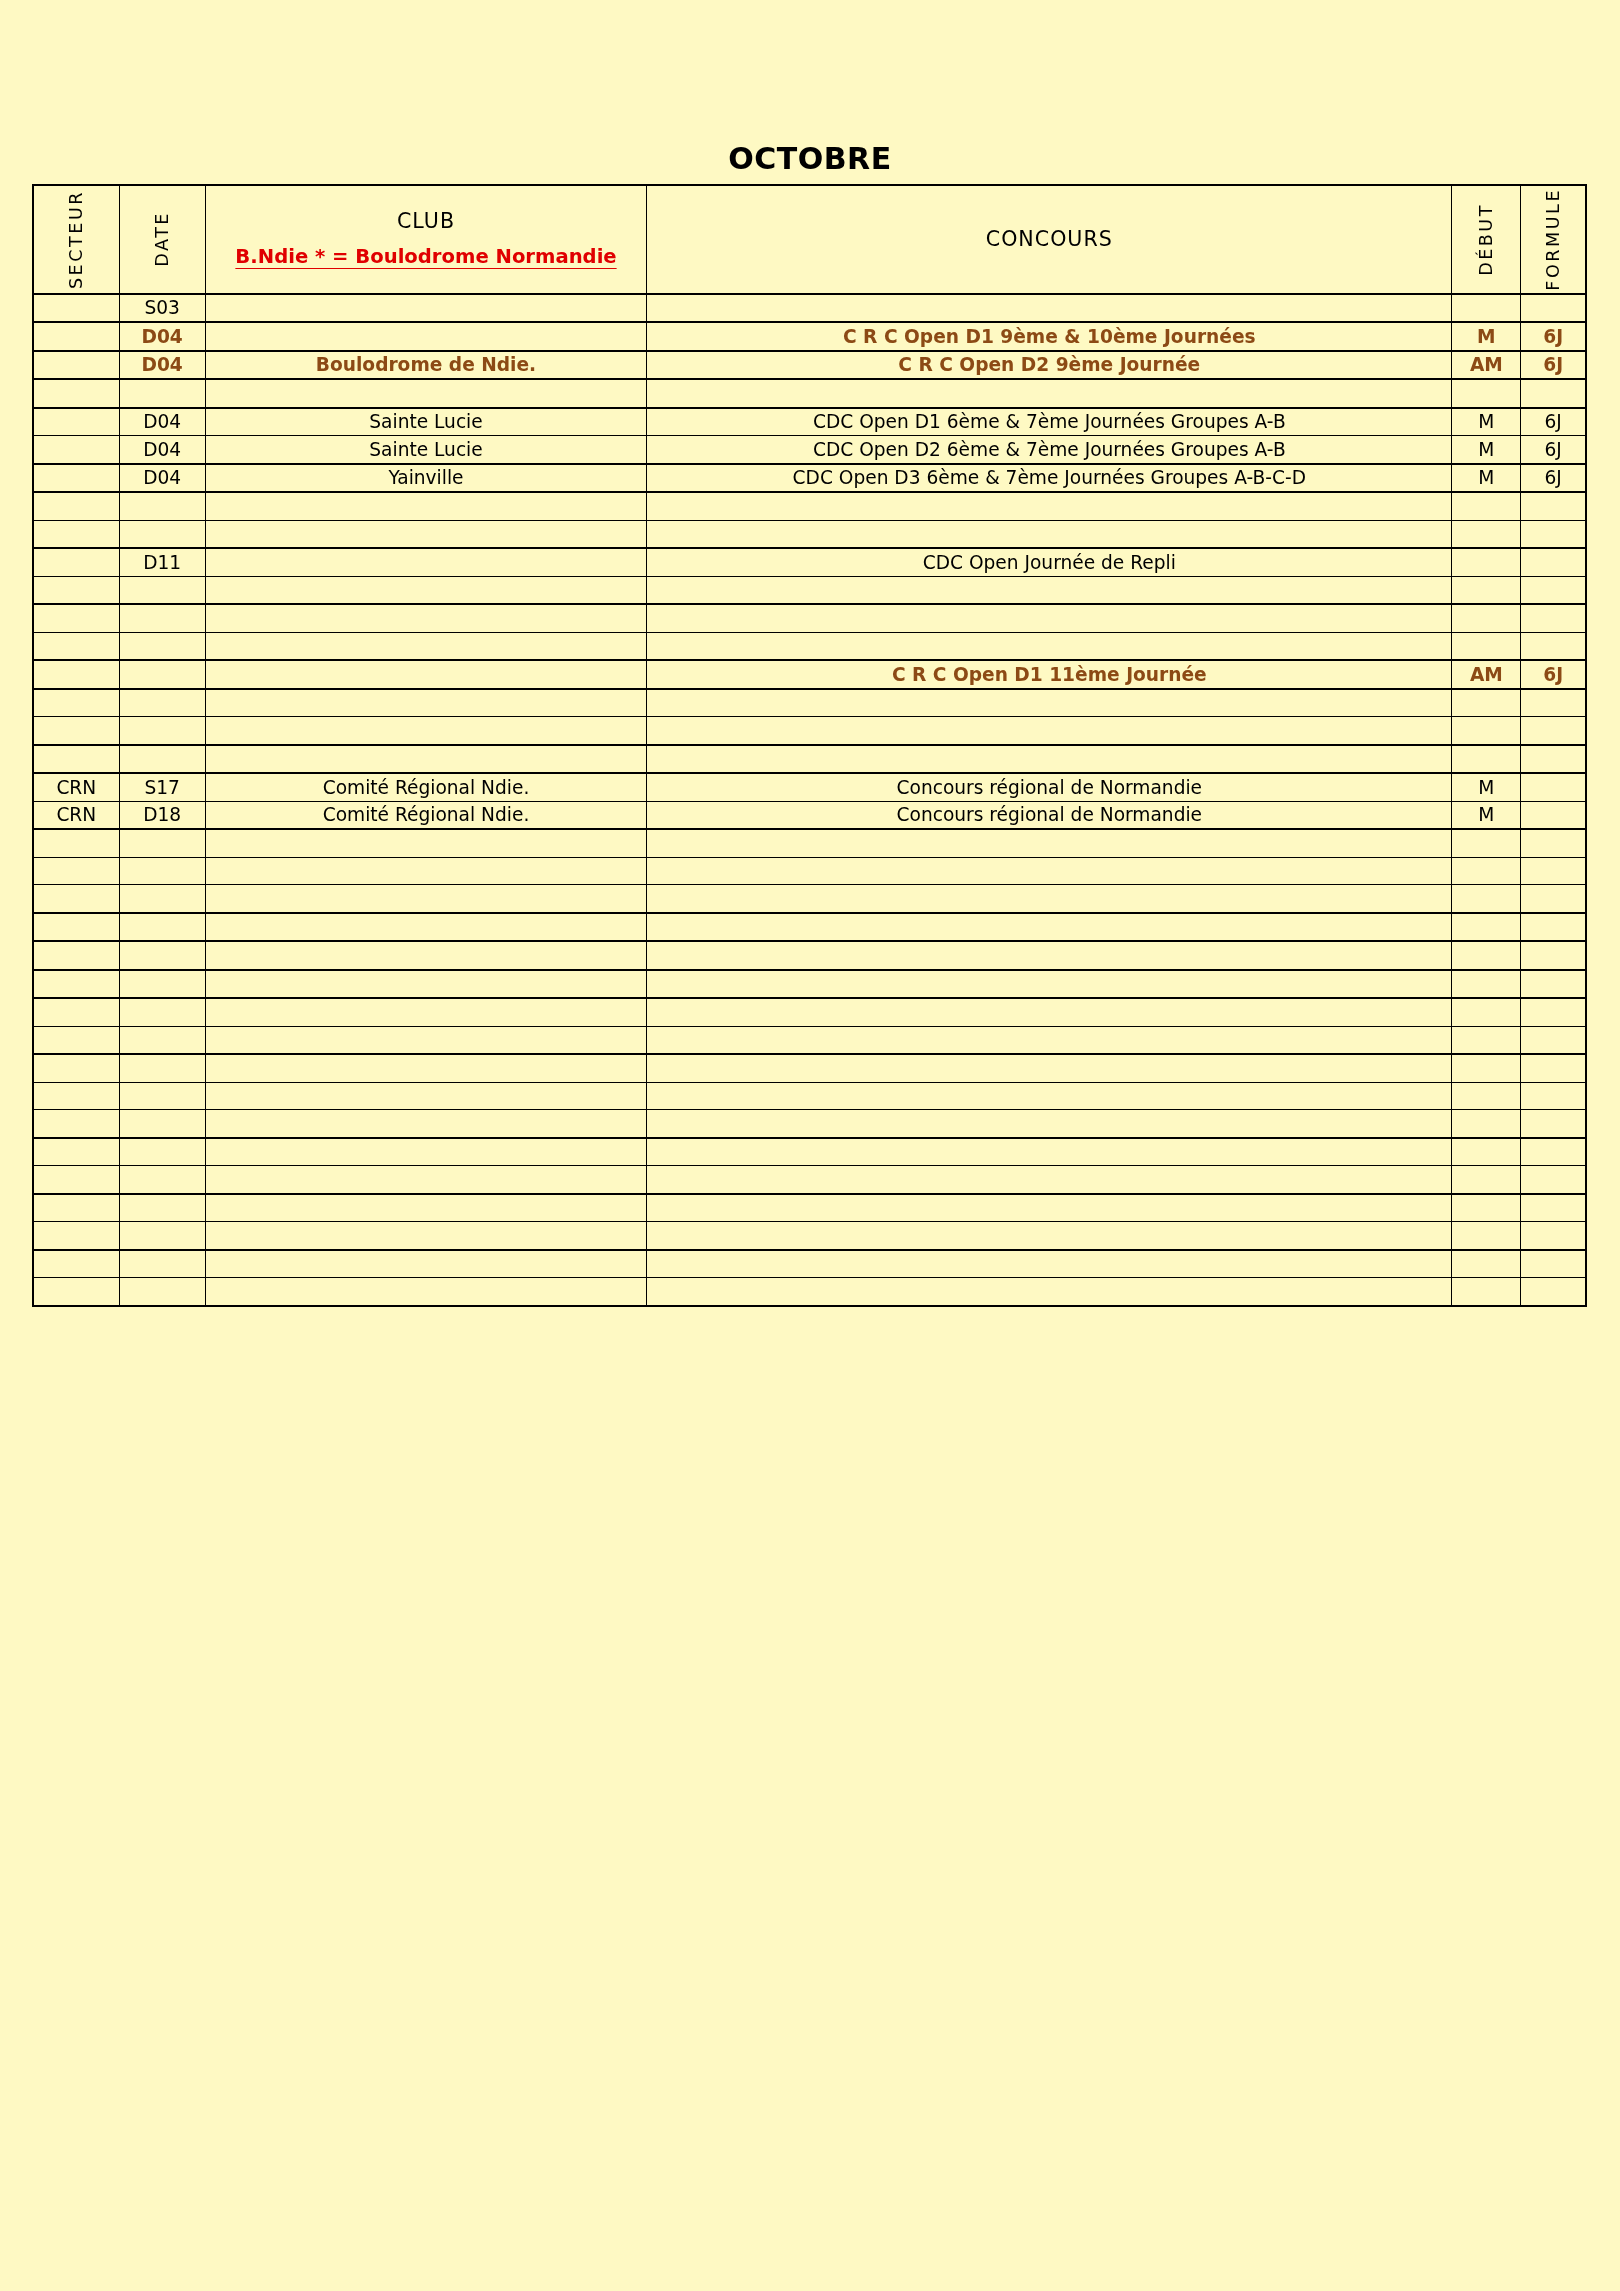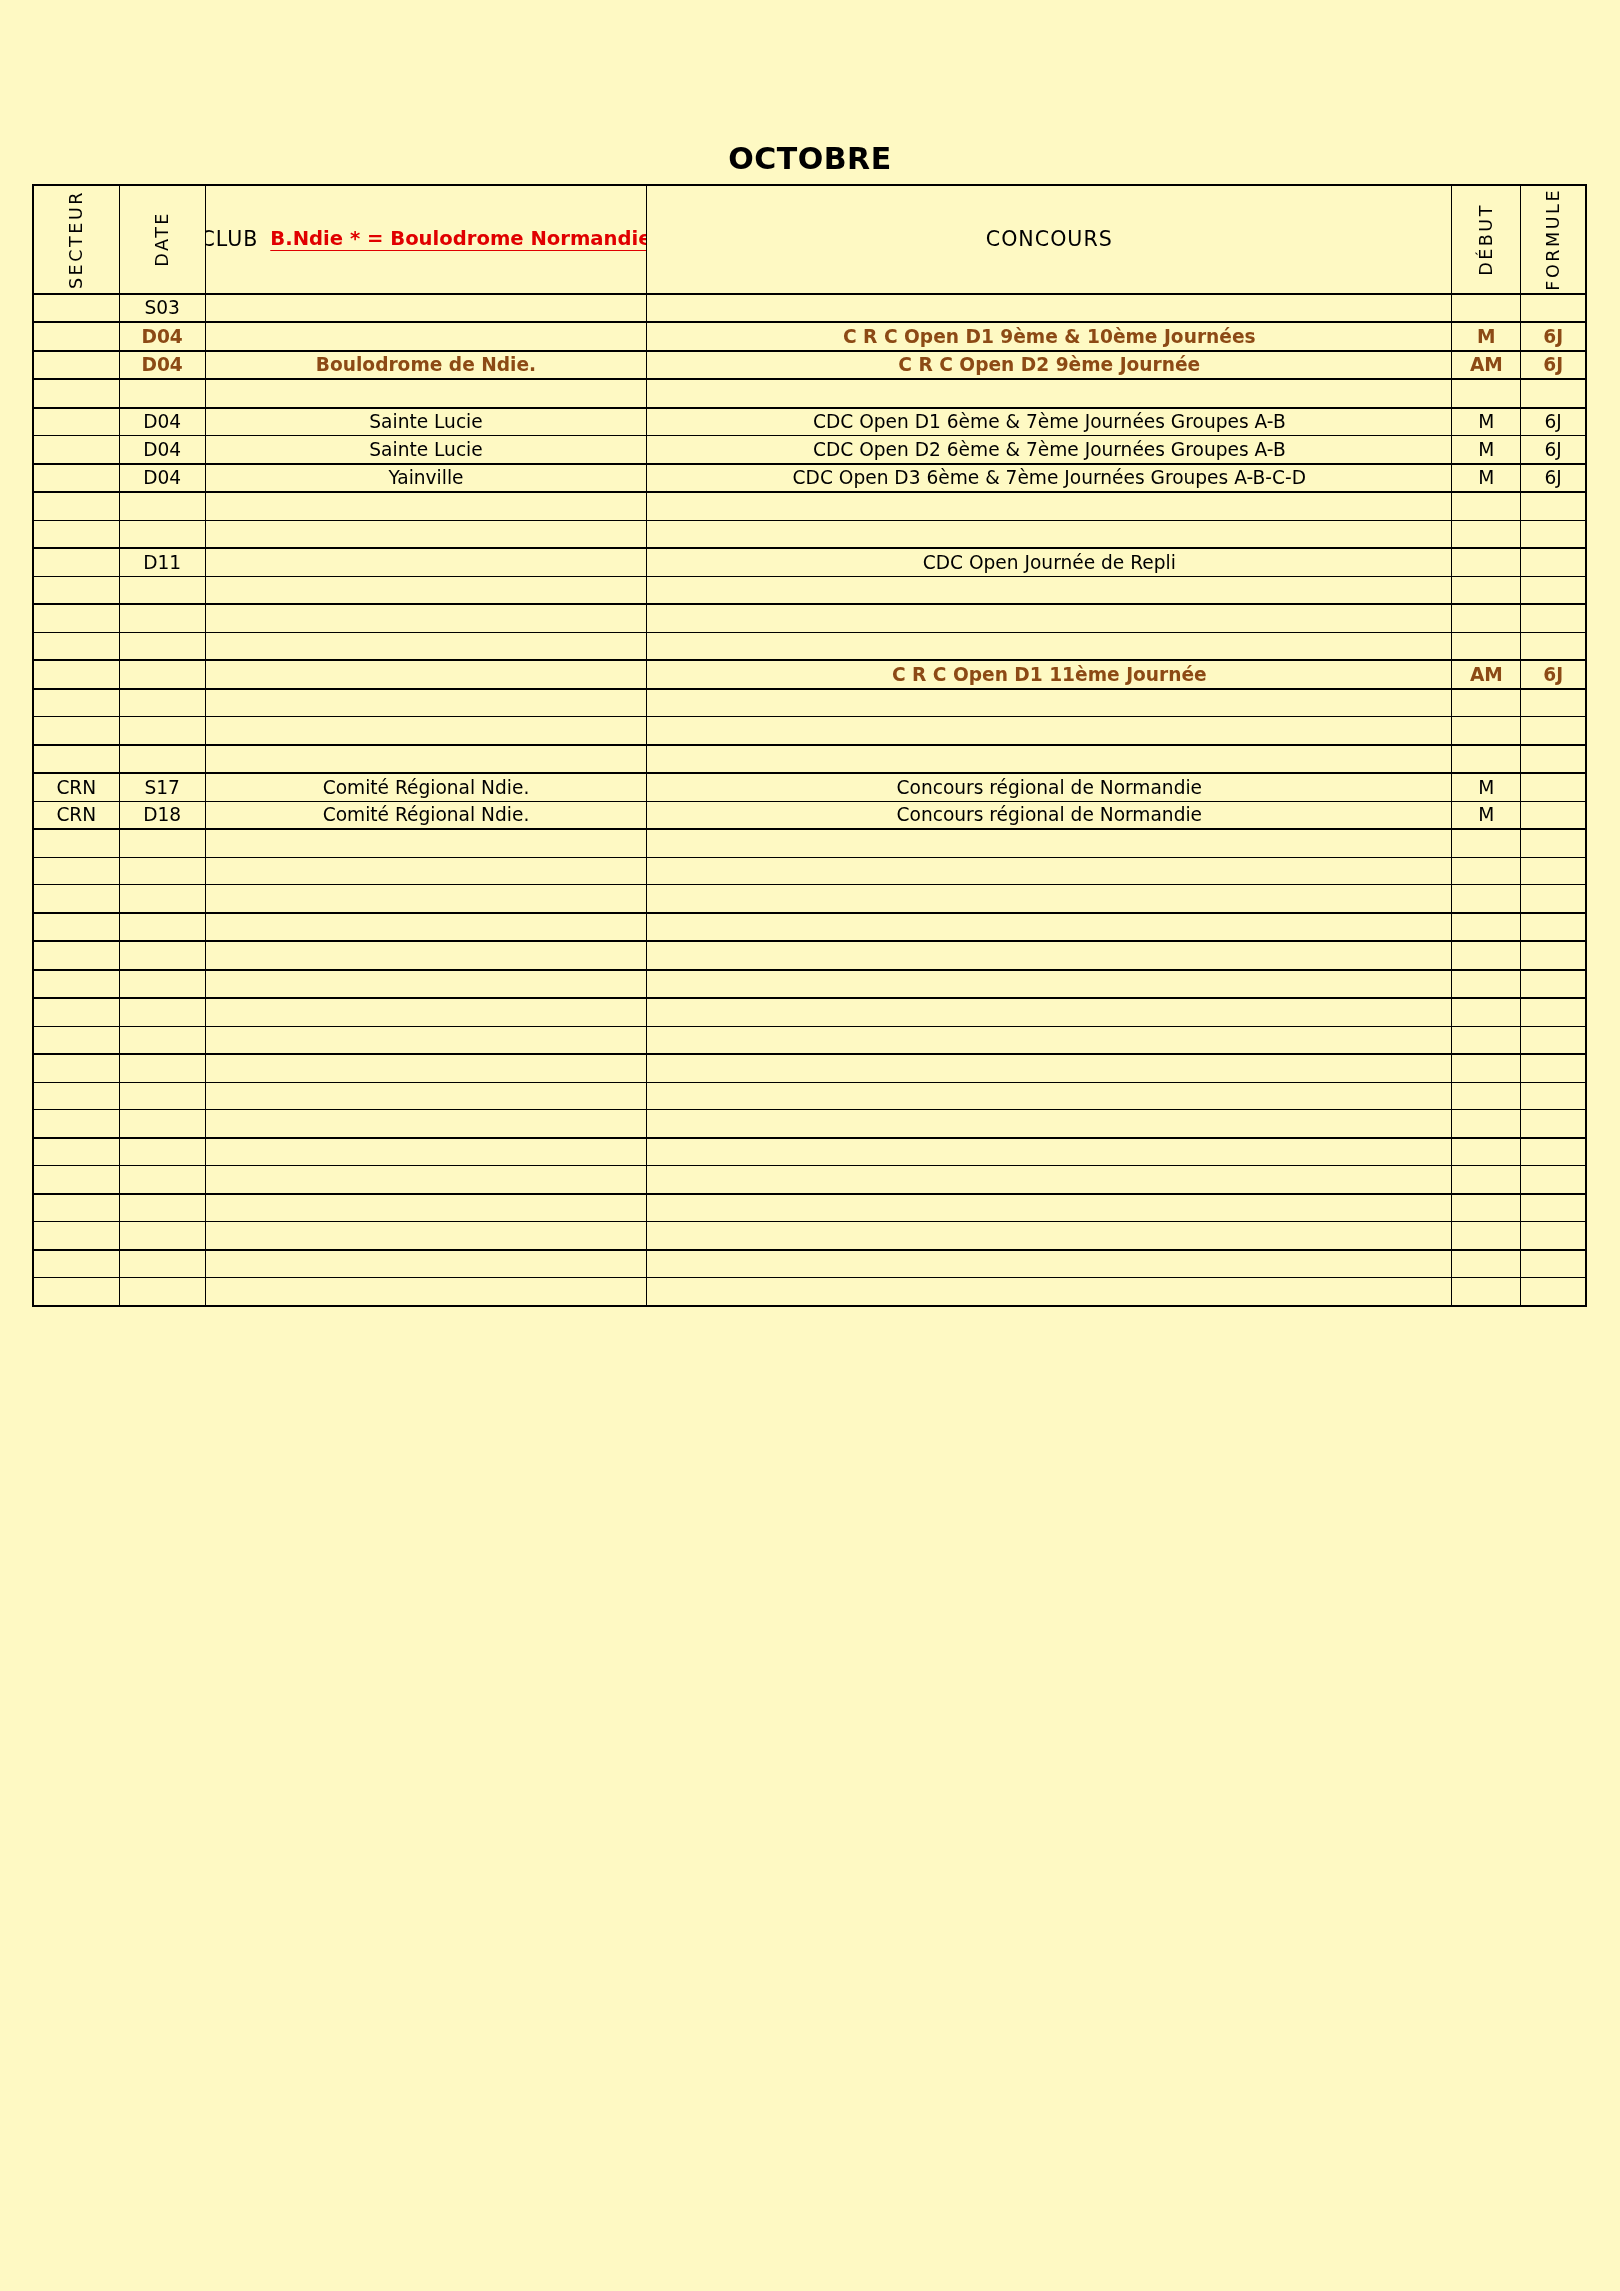--- a/index.html
+++ b/index.html
@@ -83,20 +83,21 @@
     writing-mode: vertical-rl;
     transform: rotate(180deg);
     margin: 0 auto;
     font-size: 17.6px;
     letter-spacing: 2.5px;
     font-weight: 400;
     font-family: "DejaVu Sans", sans-serif;
   }
   .club-head {
     display: flex;
+    flex-direction: column;
     justify-content: center;
     align-items: center;
     gap: 11.8px;
     height: 100%;
     text-align: center;
   }
   .club-head .club-main {
     font-size: 20.6px;
     letter-spacing: 1px;
   }

